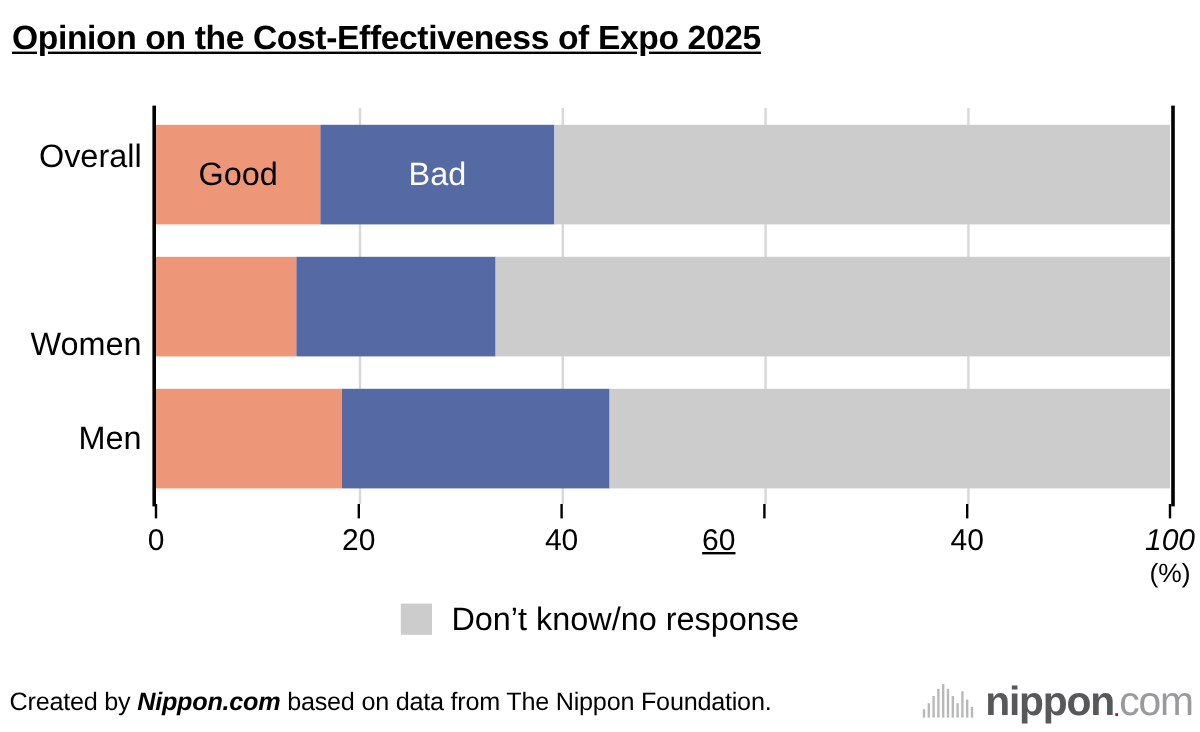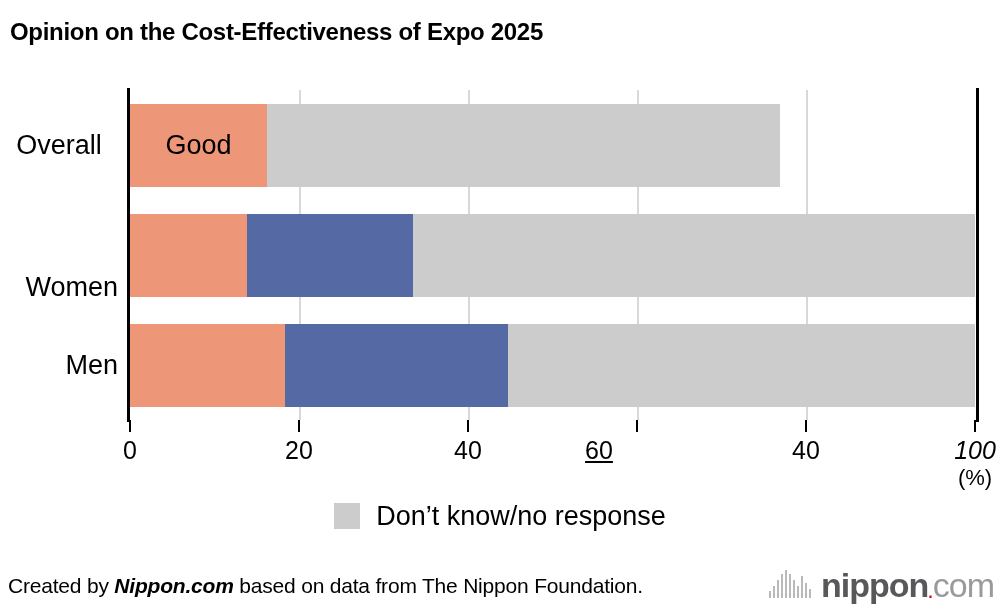--- a/index.html
+++ b/index.html
@@ -15,25 +15,26 @@
     overflow: hidden;
     position: relative;
   }
 
   
   #chart-title {
     position: absolute;
     left: 10px;
     top: 10px;
     width: 960px;
-    font-size: 24px;
+    font-size: 28px;
     font-weight: bold;
     letter-spacing: -0.3px;
     line-height: 44px;
     white-space: nowrap;
+    text-decoration: underline;
   }
 
   
   #plot-area {
     position: absolute;
     left: 130px;
     top: 90px;
     width: 845px;
     height: 330px;
   }
@@ -231,20 +232,23 @@
       <div class="gridline" style="left: 20%;"></div>
       <div class="gridline" style="left: 40%;"></div>
       <div class="gridline" style="left: 60%;"></div>
       <div class="gridline" style="left: 80%;"></div>
     </div>
   <div id="bars-container">
       <div class="bar-row" style="top: 13.5px; height: 83px;">
         <div class="bar-track">
           <div class="seg seg-good" title="Good" style="width: 16.2%;">
             <span class="seg-label label-on-good">Good</span>
+          </div>
+          <div class="seg seg-bad" title="Bad" style="width: 23.1%;">
+            <span class="seg-label label-on-bad">Bad</span>
           </div>
           <div class="seg seg-dk" title="Don’t know/no response" style="width: 60.7%;"></div>
         </div>
       </div>
       <div class="bar-row" style="top: 123.5px; height: 83px;">
         <div class="bar-track">
           <div class="seg seg-good" title="Good" style="width: 13.8%;"></div>
           <div class="seg seg-bad" title="Bad" style="width: 19.7%;"></div>
           <div class="seg seg-dk" title="Don’t know/no response" style="width: 66.5%;"></div>
         </div>
@@ -256,21 +260,21 @@
           <div class="seg seg-dk" title="Don’t know/no response" style="width: 55.3%;"></div>
         </div>
       </div>
     </div>
 </div>
 
 <div id="y-axis-line"></div>
 <div id="right-axis-line"></div>
 
 <div id="cat-labels">
-    <div class="cat-label" style="top: 132px; text-align: center;">Overall</div>
+    <div class="cat-label" style="top: 117px;">Overall</div>
     <div class="cat-label" style="top: 242px; margin-top: 32px;">Women</div>
     <div class="cat-label" style="top: 352px;">Men</div>
   </div>
 <div id="x-axis">
     <div class="x-tick" style="left: 129px;"></div>
     <div class="x-tick-label" style="left: 130px;">0</div>
     <div class="x-tick" style="left: 298px;"></div>
     <div class="x-tick-label" style="left: 299px;">20</div>
     <div class="x-tick" style="left: 467px;"></div>
     <div class="x-tick-label" style="left: 468px;">40</div>

